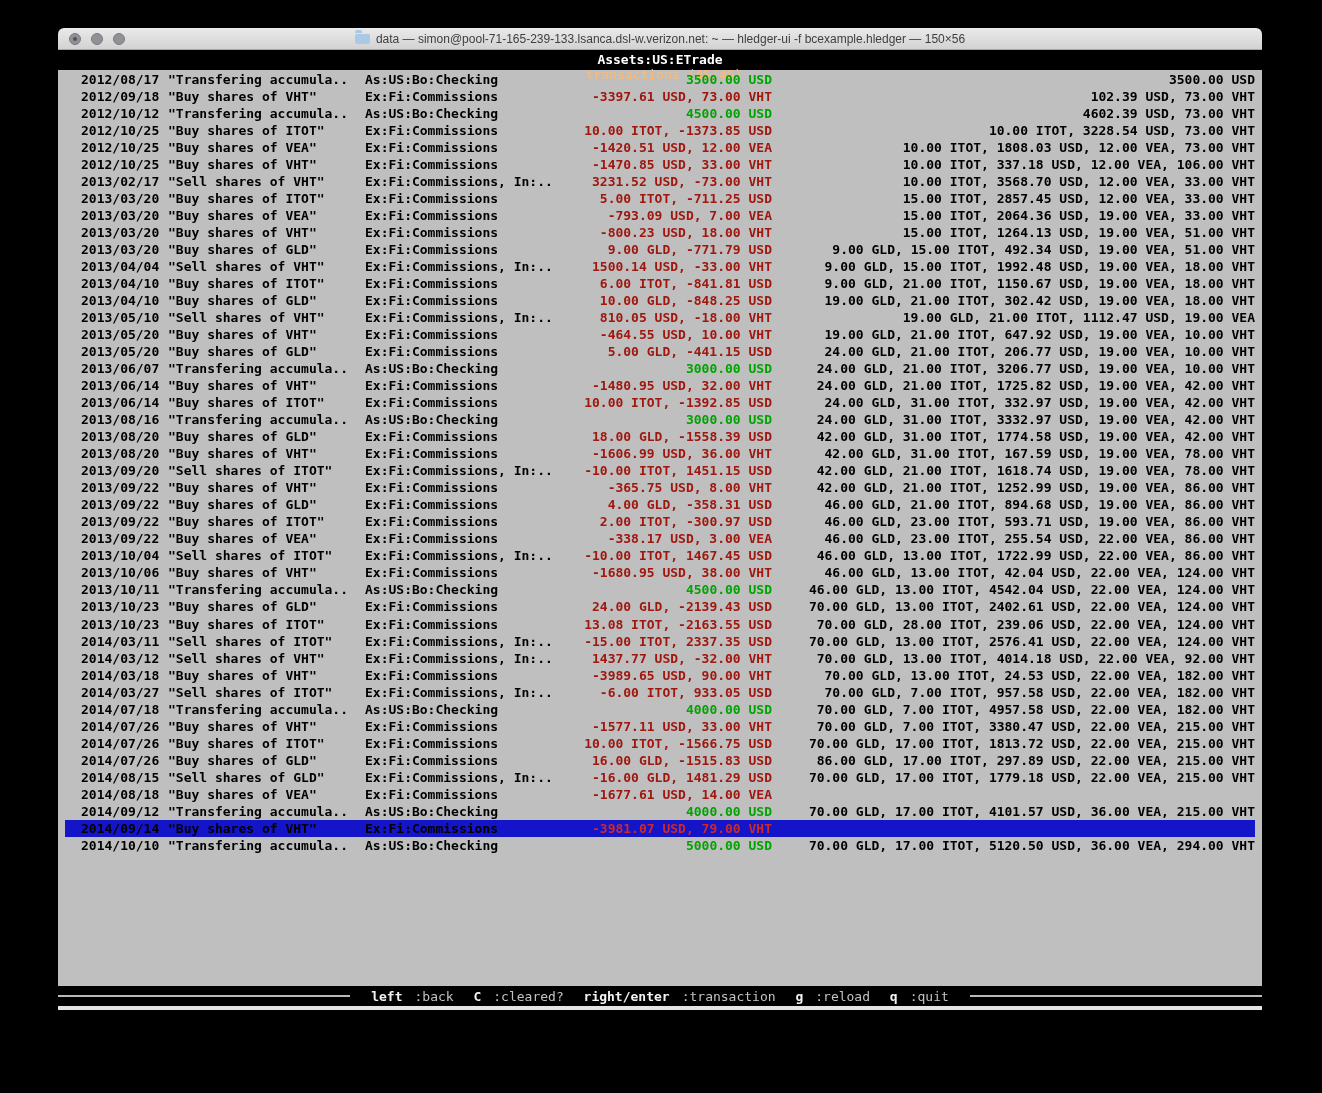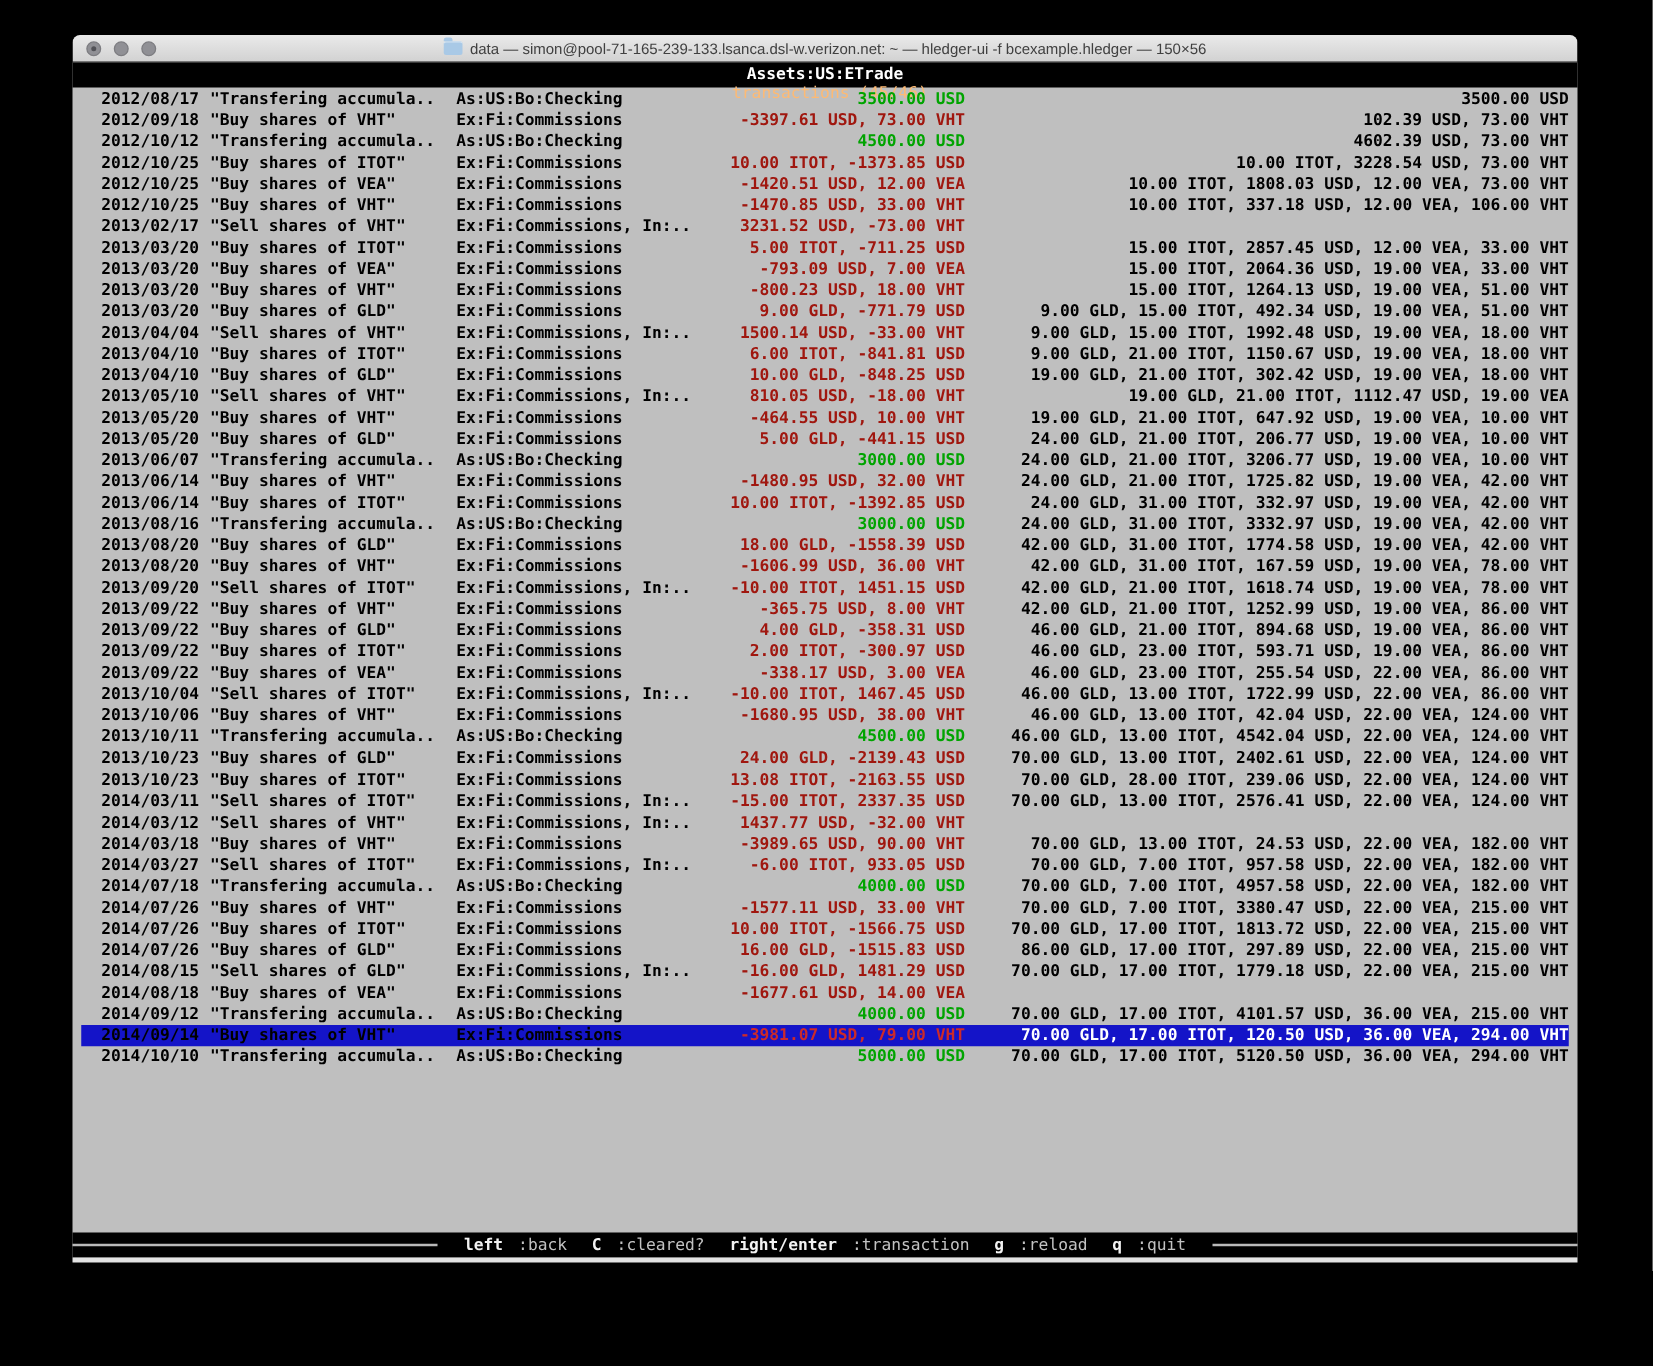--- a/index.html
+++ b/index.html
@@ -78,21 +78,21 @@
       <span class="hdr-strong">Assets:US:ETrade</span><span class="hdr-rest"> transactions (45/46)</span>
     </div>
 
     <div class="rows">
         <div class="row"><span class="c-date">2012/08/17</span><span class="c-desc">"Transfering accumula..</span><span class="c-acct">As:US:Bo:Checking</span><span class="c-change chg-green">3500.00 USD</span><span class="c-bal">3500.00 USD</span></div>
         <div class="row"><span class="c-date">2012/09/18</span><span class="c-desc">"Buy shares of VHT"</span><span class="c-acct">Ex:Fi:Commissions</span><span class="c-change chg-red">-3397.61 USD, 73.00 VHT</span><span class="c-bal">102.39 USD, 73.00 VHT</span></div>
         <div class="row"><span class="c-date">2012/10/12</span><span class="c-desc">"Transfering accumula..</span><span class="c-acct">As:US:Bo:Checking</span><span class="c-change chg-green">4500.00 USD</span><span class="c-bal">4602.39 USD, 73.00 VHT</span></div>
         <div class="row"><span class="c-date">2012/10/25</span><span class="c-desc">"Buy shares of ITOT"</span><span class="c-acct">Ex:Fi:Commissions</span><span class="c-change chg-red">10.00 ITOT, -1373.85 USD</span><span class="c-bal">10.00 ITOT, 3228.54 USD, 73.00 VHT</span></div>
         <div class="row"><span class="c-date">2012/10/25</span><span class="c-desc">"Buy shares of VEA"</span><span class="c-acct">Ex:Fi:Commissions</span><span class="c-change chg-red">-1420.51 USD, 12.00 VEA</span><span class="c-bal">10.00 ITOT, 1808.03 USD, 12.00 VEA, 73.00 VHT</span></div>
         <div class="row"><span class="c-date">2012/10/25</span><span class="c-desc">"Buy shares of VHT"</span><span class="c-acct">Ex:Fi:Commissions</span><span class="c-change chg-red">-1470.85 USD, 33.00 VHT</span><span class="c-bal">10.00 ITOT, 337.18 USD, 12.00 VEA, 106.00 VHT</span></div>
-        <div class="row"><span class="c-date">2013/02/17</span><span class="c-desc">"Sell shares of VHT"</span><span class="c-acct">Ex:Fi:Commissions, In:..</span><span class="c-change chg-red">3231.52 USD, -73.00 VHT</span></div>
+        <div class="row"><span class="c-date">2013/02/17</span><span class="c-desc">"Sell shares of VHT"</span><span class="c-acct">Ex:Fi:Commissions, In:..</span><span class="c-change chg-red">3231.52 USD, -73.00 VHT</span><span class="c-bal">10.00 ITOT, 3568.70 USD, 12.00 VEA, 33.00 VHT</span></div>
         <div class="row"><span class="c-date">2013/03/20</span><span class="c-desc">"Buy shares of ITOT"</span><span class="c-acct">Ex:Fi:Commissions</span><span class="c-change chg-red">5.00 ITOT, -711.25 USD</span><span class="c-bal">15.00 ITOT, 2857.45 USD, 12.00 VEA, 33.00 VHT</span></div>
         <div class="row"><span class="c-date">2013/03/20</span><span class="c-desc">"Buy shares of VEA"</span><span class="c-acct">Ex:Fi:Commissions</span><span class="c-change chg-red">-793.09 USD, 7.00 VEA</span><span class="c-bal">15.00 ITOT, 2064.36 USD, 19.00 VEA, 33.00 VHT</span></div>
         <div class="row"><span class="c-date">2013/03/20</span><span class="c-desc">"Buy shares of VHT"</span><span class="c-acct">Ex:Fi:Commissions</span><span class="c-change chg-red">-800.23 USD, 18.00 VHT</span><span class="c-bal">15.00 ITOT, 1264.13 USD, 19.00 VEA, 51.00 VHT</span></div>
         <div class="row"><span class="c-date">2013/03/20</span><span class="c-desc">"Buy shares of GLD"</span><span class="c-acct">Ex:Fi:Commissions</span><span class="c-change chg-red">9.00 GLD, -771.79 USD</span><span class="c-bal">9.00 GLD, 15.00 ITOT, 492.34 USD, 19.00 VEA, 51.00 VHT</span></div>
         <div class="row"><span class="c-date">2013/04/04</span><span class="c-desc">"Sell shares of VHT"</span><span class="c-acct">Ex:Fi:Commissions, In:..</span><span class="c-change chg-red">1500.14 USD, -33.00 VHT</span><span class="c-bal">9.00 GLD, 15.00 ITOT, 1992.48 USD, 19.00 VEA, 18.00 VHT</span></div>
         <div class="row"><span class="c-date">2013/04/10</span><span class="c-desc">"Buy shares of ITOT"</span><span class="c-acct">Ex:Fi:Commissions</span><span class="c-change chg-red">6.00 ITOT, -841.81 USD</span><span class="c-bal">9.00 GLD, 21.00 ITOT, 1150.67 USD, 19.00 VEA, 18.00 VHT</span></div>
         <div class="row"><span class="c-date">2013/04/10</span><span class="c-desc">"Buy shares of GLD"</span><span class="c-acct">Ex:Fi:Commissions</span><span class="c-change chg-red">10.00 GLD, -848.25 USD</span><span class="c-bal">19.00 GLD, 21.00 ITOT, 302.42 USD, 19.00 VEA, 18.00 VHT</span></div>
         <div class="row"><span class="c-date">2013/05/10</span><span class="c-desc">"Sell shares of VHT"</span><span class="c-acct">Ex:Fi:Commissions, In:..</span><span class="c-change chg-red">810.05 USD, -18.00 VHT</span><span class="c-bal">19.00 GLD, 21.00 ITOT, 1112.47 USD, 19.00 VEA</span></div>
         <div class="row"><span class="c-date">2013/05/20</span><span class="c-desc">"Buy shares of VHT"</span><span class="c-acct">Ex:Fi:Commissions</span><span class="c-change chg-red">-464.55 USD, 10.00 VHT</span><span class="c-bal">19.00 GLD, 21.00 ITOT, 647.92 USD, 19.00 VEA, 10.00 VHT</span></div>
         <div class="row"><span class="c-date">2013/05/20</span><span class="c-desc">"Buy shares of GLD"</span><span class="c-acct">Ex:Fi:Commissions</span><span class="c-change chg-red">5.00 GLD, -441.15 USD</span><span class="c-bal">24.00 GLD, 21.00 ITOT, 206.77 USD, 19.00 VEA, 10.00 VHT</span></div>
@@ -106,31 +106,31 @@
         <div class="row"><span class="c-date">2013/09/22</span><span class="c-desc">"Buy shares of VHT"</span><span class="c-acct">Ex:Fi:Commissions</span><span class="c-change chg-red">-365.75 USD, 8.00 VHT</span><span class="c-bal">42.00 GLD, 21.00 ITOT, 1252.99 USD, 19.00 VEA, 86.00 VHT</span></div>
         <div class="row"><span class="c-date">2013/09/22</span><span class="c-desc">"Buy shares of GLD"</span><span class="c-acct">Ex:Fi:Commissions</span><span class="c-change chg-red">4.00 GLD, -358.31 USD</span><span class="c-bal">46.00 GLD, 21.00 ITOT, 894.68 USD, 19.00 VEA, 86.00 VHT</span></div>
         <div class="row"><span class="c-date">2013/09/22</span><span class="c-desc">"Buy shares of ITOT"</span><span class="c-acct">Ex:Fi:Commissions</span><span class="c-change chg-red">2.00 ITOT, -300.97 USD</span><span class="c-bal">46.00 GLD, 23.00 ITOT, 593.71 USD, 19.00 VEA, 86.00 VHT</span></div>
         <div class="row"><span class="c-date">2013/09/22</span><span class="c-desc">"Buy shares of VEA"</span><span class="c-acct">Ex:Fi:Commissions</span><span class="c-change chg-red">-338.17 USD, 3.00 VEA</span><span class="c-bal">46.00 GLD, 23.00 ITOT, 255.54 USD, 22.00 VEA, 86.00 VHT</span></div>
         <div class="row"><span class="c-date">2013/10/04</span><span class="c-desc">"Sell shares of ITOT"</span><span class="c-acct">Ex:Fi:Commissions, In:..</span><span class="c-change chg-red">-10.00 ITOT, 1467.45 USD</span><span class="c-bal">46.00 GLD, 13.00 ITOT, 1722.99 USD, 22.00 VEA, 86.00 VHT</span></div>
         <div class="row"><span class="c-date">2013/10/06</span><span class="c-desc">"Buy shares of VHT"</span><span class="c-acct">Ex:Fi:Commissions</span><span class="c-change chg-red">-1680.95 USD, 38.00 VHT</span><span class="c-bal">46.00 GLD, 13.00 ITOT, 42.04 USD, 22.00 VEA, 124.00 VHT</span></div>
         <div class="row"><span class="c-date">2013/10/11</span><span class="c-desc">"Transfering accumula..</span><span class="c-acct">As:US:Bo:Checking</span><span class="c-change chg-green">4500.00 USD</span><span class="c-bal">46.00 GLD, 13.00 ITOT, 4542.04 USD, 22.00 VEA, 124.00 VHT</span></div>
         <div class="row"><span class="c-date">2013/10/23</span><span class="c-desc">"Buy shares of GLD"</span><span class="c-acct">Ex:Fi:Commissions</span><span class="c-change chg-red">24.00 GLD, -2139.43 USD</span><span class="c-bal">70.00 GLD, 13.00 ITOT, 2402.61 USD, 22.00 VEA, 124.00 VHT</span></div>
         <div class="row"><span class="c-date">2013/10/23</span><span class="c-desc">"Buy shares of ITOT"</span><span class="c-acct">Ex:Fi:Commissions</span><span class="c-change chg-red">13.08 ITOT, -2163.55 USD</span><span class="c-bal">70.00 GLD, 28.00 ITOT, 239.06 USD, 22.00 VEA, 124.00 VHT</span></div>
         <div class="row"><span class="c-date">2014/03/11</span><span class="c-desc">"Sell shares of ITOT"</span><span class="c-acct">Ex:Fi:Commissions, In:..</span><span class="c-change chg-red">-15.00 ITOT, 2337.35 USD</span><span class="c-bal">70.00 GLD, 13.00 ITOT, 2576.41 USD, 22.00 VEA, 124.00 VHT</span></div>
-        <div class="row"><span class="c-date">2014/03/12</span><span class="c-desc">"Sell shares of VHT"</span><span class="c-acct">Ex:Fi:Commissions, In:..</span><span class="c-change chg-red">1437.77 USD, -32.00 VHT</span></div>
+        <div class="row"><span class="c-date">2014/03/12</span><span class="c-desc">"Sell shares of VHT"</span><span class="c-acct">Ex:Fi:Commissions, In:..</span><span class="c-change chg-red">1437.77 USD, -32.00 VHT</span><span class="c-bal">70.00 GLD, 13.00 ITOT, 4014.18 USD, 22.00 VEA, 92.00 VHT</span></div>
         <div class="row"><span class="c-date">2014/03/18</span><span class="c-desc">"Buy shares of VHT"</span><span class="c-acct">Ex:Fi:Commissions</span><span class="c-change chg-red">-3989.65 USD, 90.00 VHT</span><span class="c-bal">70.00 GLD, 13.00 ITOT, 24.53 USD, 22.00 VEA, 182.00 VHT</span></div>
         <div class="row"><span class="c-date">2014/03/27</span><span class="c-desc">"Sell shares of ITOT"</span><span class="c-acct">Ex:Fi:Commissions, In:..</span><span class="c-change chg-red">-6.00 ITOT, 933.05 USD</span><span class="c-bal">70.00 GLD, 7.00 ITOT, 957.58 USD, 22.00 VEA, 182.00 VHT</span></div>
         <div class="row"><span class="c-date">2014/07/18</span><span class="c-desc">"Transfering accumula..</span><span class="c-acct">As:US:Bo:Checking</span><span class="c-change chg-green">4000.00 USD</span><span class="c-bal">70.00 GLD, 7.00 ITOT, 4957.58 USD, 22.00 VEA, 182.00 VHT</span></div>
         <div class="row"><span class="c-date">2014/07/26</span><span class="c-desc">"Buy shares of VHT"</span><span class="c-acct">Ex:Fi:Commissions</span><span class="c-change chg-red">-1577.11 USD, 33.00 VHT</span><span class="c-bal">70.00 GLD, 7.00 ITOT, 3380.47 USD, 22.00 VEA, 215.00 VHT</span></div>
         <div class="row"><span class="c-date">2014/07/26</span><span class="c-desc">"Buy shares of ITOT"</span><span class="c-acct">Ex:Fi:Commissions</span><span class="c-change chg-red">10.00 ITOT, -1566.75 USD</span><span class="c-bal">70.00 GLD, 17.00 ITOT, 1813.72 USD, 22.00 VEA, 215.00 VHT</span></div>
         <div class="row"><span class="c-date">2014/07/26</span><span class="c-desc">"Buy shares of GLD"</span><span class="c-acct">Ex:Fi:Commissions</span><span class="c-change chg-red">16.00 GLD, -1515.83 USD</span><span class="c-bal">86.00 GLD, 17.00 ITOT, 297.89 USD, 22.00 VEA, 215.00 VHT</span></div>
         <div class="row"><span class="c-date">2014/08/15</span><span class="c-desc">"Sell shares of GLD"</span><span class="c-acct">Ex:Fi:Commissions, In:..</span><span class="c-change chg-red">-16.00 GLD, 1481.29 USD</span><span class="c-bal">70.00 GLD, 17.00 ITOT, 1779.18 USD, 22.00 VEA, 215.00 VHT</span></div>
         <div class="row"><span class="c-date">2014/08/18</span><span class="c-desc">"Buy shares of VEA"</span><span class="c-acct">Ex:Fi:Commissions</span><span class="c-change chg-red">-1677.61 USD, 14.00 VEA</span></div>
         <div class="row"><span class="c-date">2014/09/12</span><span class="c-desc">"Transfering accumula..</span><span class="c-acct">As:US:Bo:Checking</span><span class="c-change chg-green">4000.00 USD</span><span class="c-bal">70.00 GLD, 17.00 ITOT, 4101.57 USD, 36.00 VEA, 215.00 VHT</span></div>
-        <div class="row selected"><span class="c-date">2014/09/14</span><span class="c-desc">"Buy shares of VHT"</span><span class="c-acct">Ex:Fi:Commissions</span><span class="c-change chg-red">-3981.07 USD, 79.00 VHT</span><span class="c-bal">70.00 GLD, 17.00 ITOT, 120.50 USD, 36.00 VEA, 294.00 VHT</span></div>
+        <div class="row selected"><span class="c-date">2014/09/14</span><span class="c-desc">"Buy shares of VHT"</span><span class="c-acct">Ex:Fi:Commissions</span><span class="c-change chg-red">-3981.07 USD, 79.00 VHT</span></div>
         <div class="row"><span class="c-date">2014/10/10</span><span class="c-desc">"Transfering accumula..</span><span class="c-acct">As:US:Bo:Checking</span><span class="c-change chg-green">5000.00 USD</span><span class="c-bal">70.00 GLD, 17.00 ITOT, 5120.50 USD, 36.00 VEA, 294.00 VHT</span></div>
       </div>
 
     <div class="tuibar bottom"><span class="key">left</span><span class="keydesc">:back </span><span class="key">C</span><span class="keydesc">:cleared? </span><span class="key">right/enter</span><span class="keydesc">:transaction </span><span class="key">g</span><span class="keydesc">:reload </span><span class="key">q</span><span class="keydesc">:quit</span></div>
   </div>
 
   <div class="bottom-edge"></div>
 </div>
 
 </body></html>

